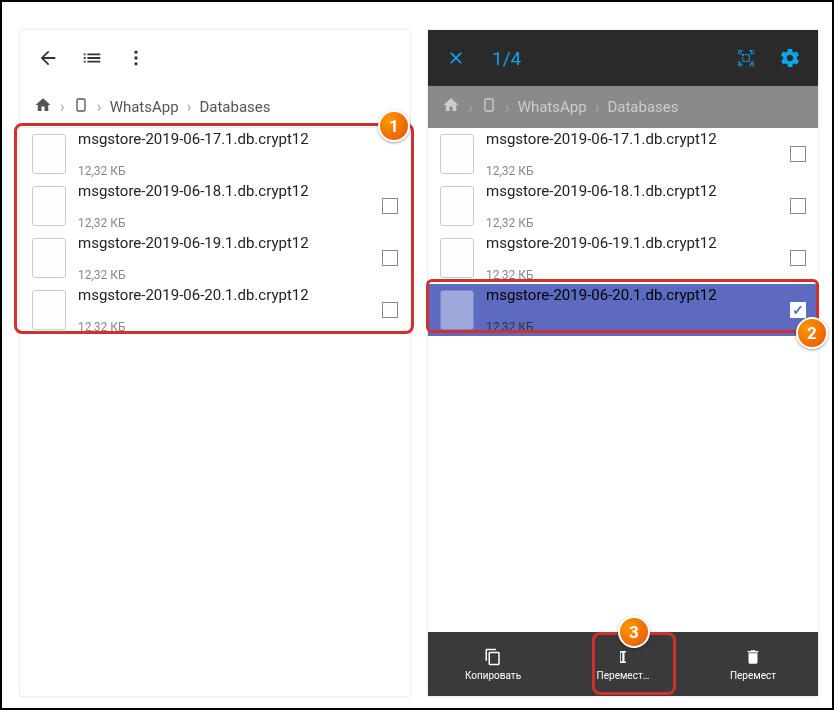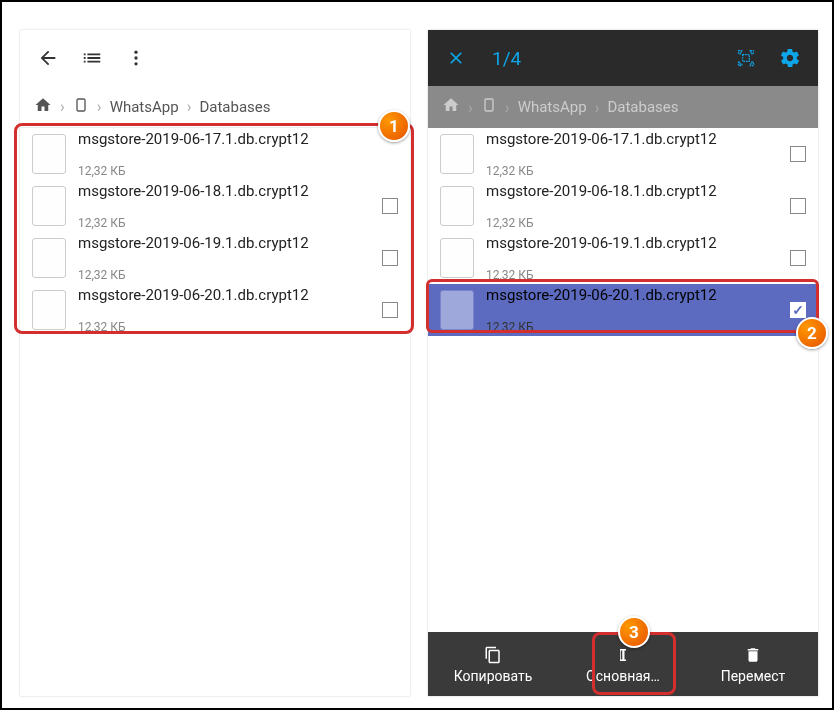--- a/index.html
+++ b/index.html
@@ -141,21 +141,21 @@
       justify-content: space-around;
       color: #fff;
     }
     .bottom-action {
       flex: 1;
       display: flex;
       flex-direction: column;
       align-items: center;
       justify-content: center;
       gap: 3px;
-      font-size: 14px;
+      font-size: 10px;
       cursor: pointer;
       padding: 4px 0;
       overflow: hidden;
     }
     .action-icon {
       width: 20px;
       height: 20px;
       display: flex;
       align-items: center;
       justify-content: center;
@@ -339,21 +339,21 @@
           </svg>
         </div>
       <span>Копировать</span>
     </div>
     <div class="bottom-action">
       <div class="action-icon">
           <svg width="18" height="20" viewBox="0 0 24 24">
             <path d="M11 4h2v16h-2zM8 4h3v2H9v12h2v2H8zM13 4h3v2h-2v12h2v2h-3z"></path>
           </svg>
         </div>
-      <span>Основная…</span>
+      <span>Перемест…</span>
     </div>
     <div class="bottom-action">
       <div class="action-icon">
           <svg width="18" height="18" viewBox="0 0 24 24">
             <path d="M6 19c0 1.1.9 2 2 2h8c1.1 0 2-.9 2-2V7H6v12zM19 4h-3.5l-1-1h-5l-1 1H5v2h14V4z"></path>
           </svg>
         </div>
       <span>Перемест</span>
     </div>
   </div>

